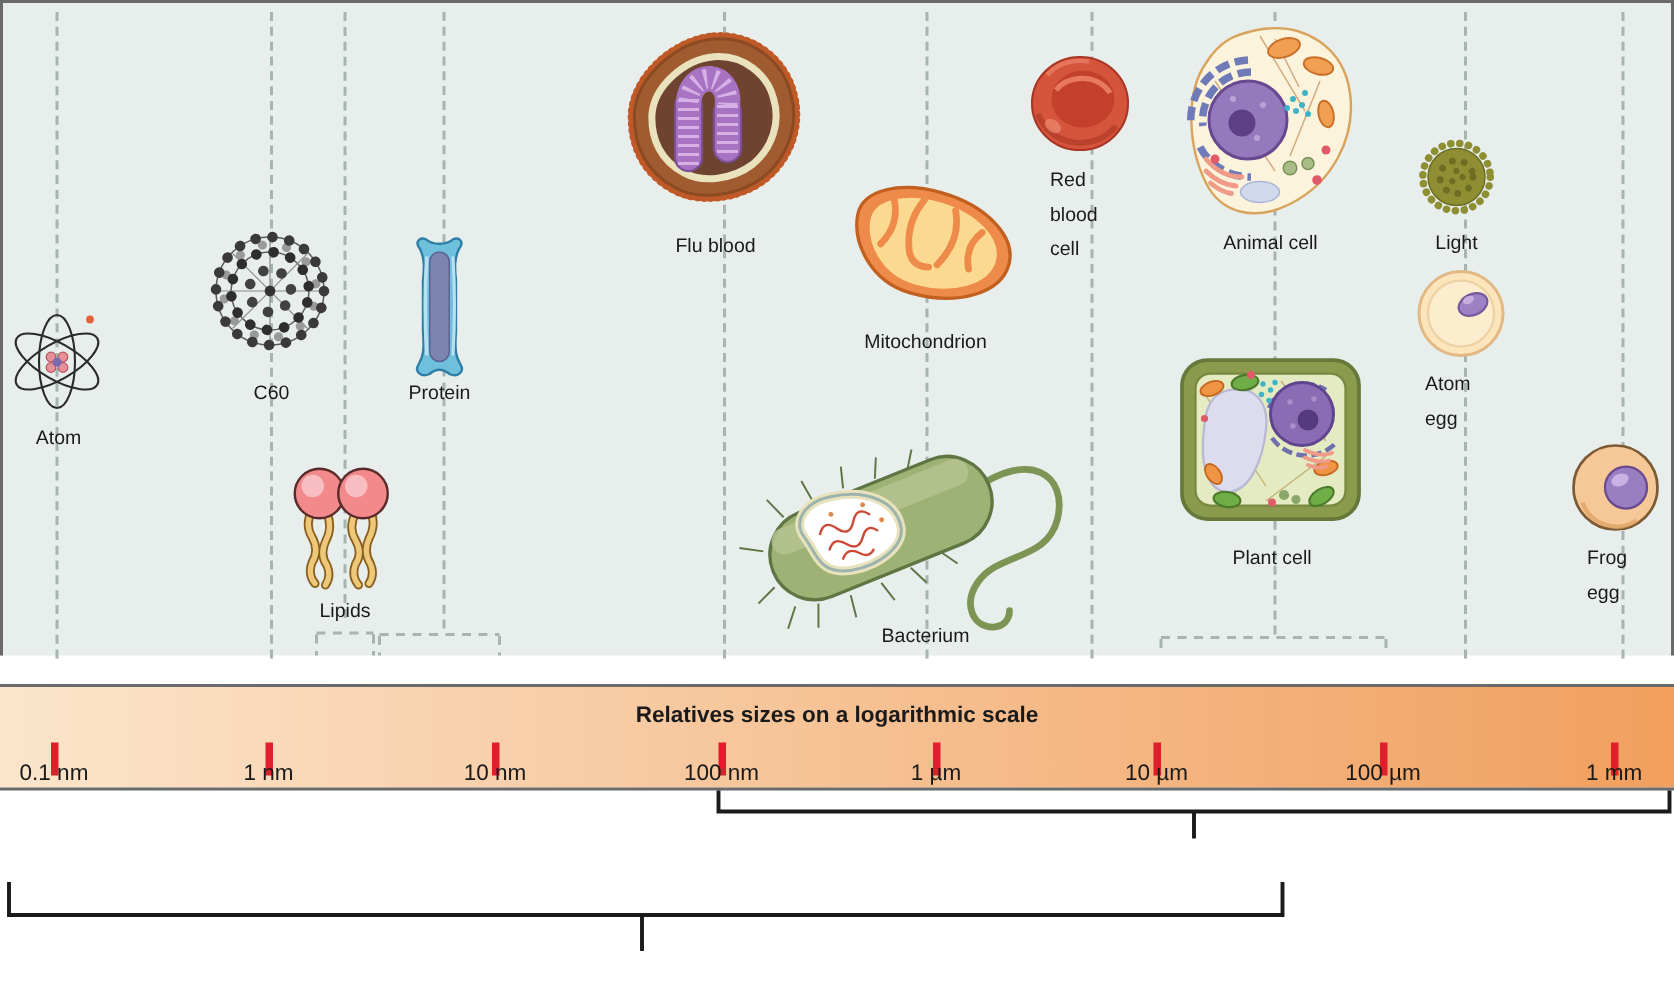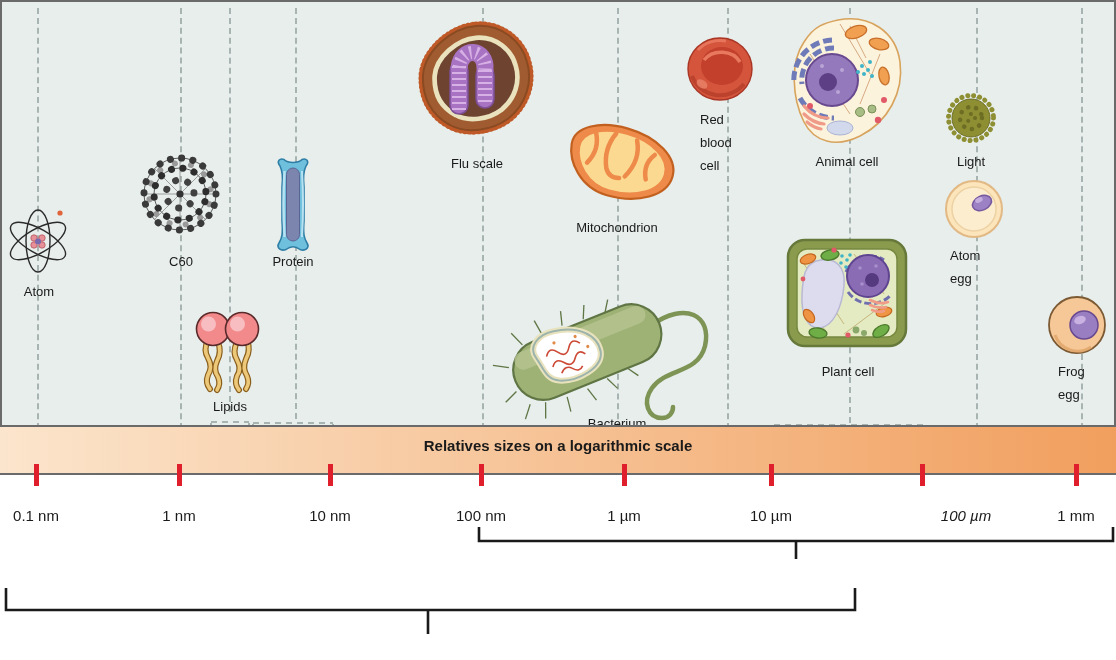--- a/index.html
+++ b/index.html
@@ -9,21 +9,21 @@
   *{box-sizing:border-box;}
   html,body{margin:0;padding:0;background:#fff;}
   .stage{position:relative;width:1116px;height:660px;background:#fff;overflow:hidden;
          font-family:"Liberation Sans", sans-serif;color:var(--text);}
   .panel{position:absolute;left:0;top:0;width:1116px;height:437px;background:var(--bg);
          border:2px solid var(--border);border-bottom:none;}
   .dash{position:absolute;width:0;border-left:2px dashed var(--dashed);}
   .org{position:absolute;}
   .lbl{position:absolute;font-size:13px;line-height:23px;white-space:pre-line;}
   .lbl.c{text-align:center;transform:translateX(-50%);}
-  .band{position:absolute;left:0;top:425px;width:1116px;height:50px;
+  .band{position:absolute;left:0;top:456px;width:1116px;height:71px;
         background:linear-gradient(to right,var(--band-l),var(--band-r));
         border-top:2px solid var(--border);border-bottom:2px solid var(--border);}
   .band-title{position:absolute;left:0;top:10px;width:100%;text-align:center;
               font-size:15px;font-weight:bold;}
   .rtick{position:absolute;width:5px;height:22px;top:37px;background:var(--tick-red);}
   .tick-lbl{position:absolute;top:507px;width:100px;text-align:center;font-size:15px;
             transform:translateX(-50%);}
   .scope-lbl{position:absolute;font-size:15px;text-align:center;width:180px;transform:translateX(-50%);}
   svg{display:block;}
 </style>
@@ -309,21 +309,21 @@
       <circle cx="30" cy="30" r="28" fill="#f6c897" stroke="#7c5a34" stroke-width="1.8"></circle>
       <path d="M8,40 A 24 24 0 0 0 44 52" fill="none" stroke="#e0a468" stroke-width="3" opacity="0.8"></path>
       <circle cx="37" cy="30" r="14" fill="#9a7ec2" stroke="#69498f" stroke-width="1.5"></circle>
       <ellipse cx="33" cy="25" rx="6" ry="4" transform="rotate(-20 33 25)" fill="#c9b2e2"></ellipse>
     </svg>
 
     <div class="lbl c" style="left:37px;top:278px">Atom</div>
     <div class="lbl c" style="left:179px;top:248px">C60</div>
     <div class="lbl c" style="left:291px;top:248px">Protein</div>
     <div class="lbl c" style="left:228px;top:393px">Lipids</div>
-    <div class="lbl c" style="left:475px;top:150px">Flu scale</div>
+    <div class="lbl c" style="left:475px;top:150px">Flu blood</div>
     <div class="lbl c" style="left:615px;top:214px">Mitochondrion</div>
     <div class="lbl" style="left:698px;top:106px">Red
 blood
 cell</div>
     <div class="lbl c" style="left:845px;top:148px">Animal cell</div>
     <div class="lbl c" style="left:969px;top:148px">Light</div>
     <div class="lbl" style="left:948px;top:242px">Atom
 egg</div>
     <div class="lbl c" style="left:846px;top:358px">Plant cell</div>
     <div class="lbl" style="left:1056px;top:358px">Frog
@@ -345,21 +345,21 @@
       </div>
   </div>
 
   <div id="tick-label-container">
       <div class="tick-lbl" style="left: 36px;">0.1 nm</div>
       <div class="tick-lbl" style="left: 179px;">1 nm</div>
       <div class="tick-lbl" style="left: 330px;">10 nm</div>
       <div class="tick-lbl" style="left: 481px;">100 nm</div>
       <div class="tick-lbl" style="left: 624px;">1 µm</div>
       <div class="tick-lbl" style="left: 771px;">10 µm</div>
-      <div class="tick-lbl" style="left: 966px; font-style: italic;">100 µm</div>
+      <div class="tick-lbl" style="left: 922px;">100 µm</div>
       <div class="tick-lbl" style="left: 1076px;">1 mm</div>
     </div>
 
   <svg width="1116" height="160" style="position:absolute;left:0;top:500px;">
     <g fill="none" stroke="#1a1a1a" stroke-width="2.6">
       <path d="M479 27 V41 H1113 V27 M796 41 V59"></path>
       <path d="M6 88 V110 H855 V88 M428 110 V134"></path>
     </g>
   </svg>
 

